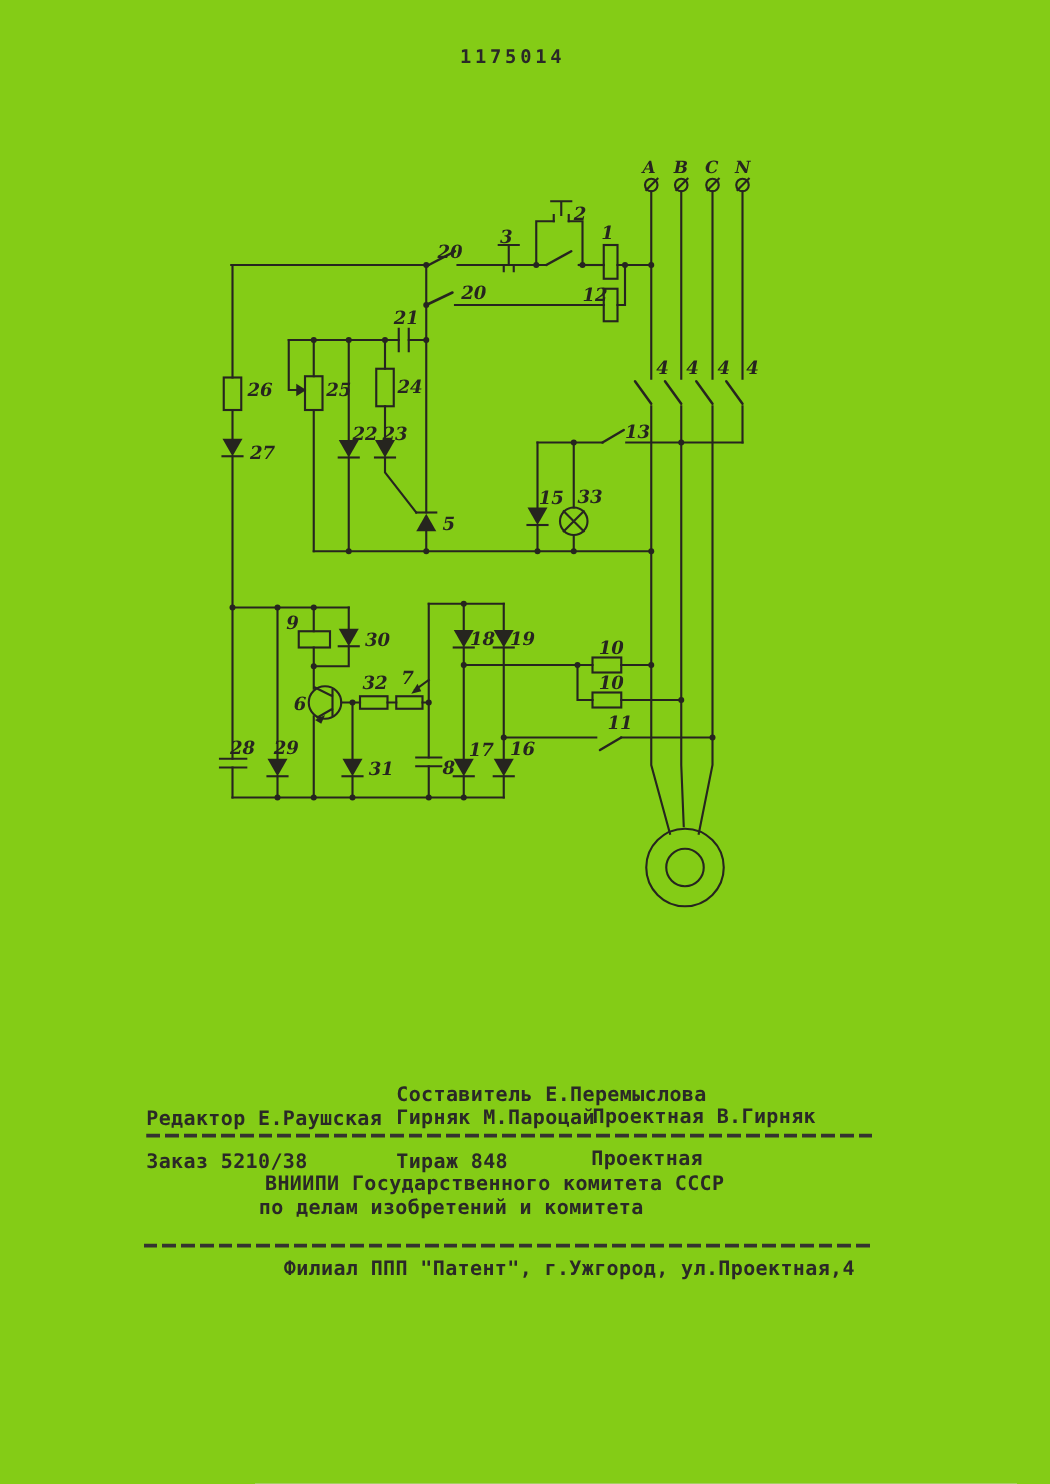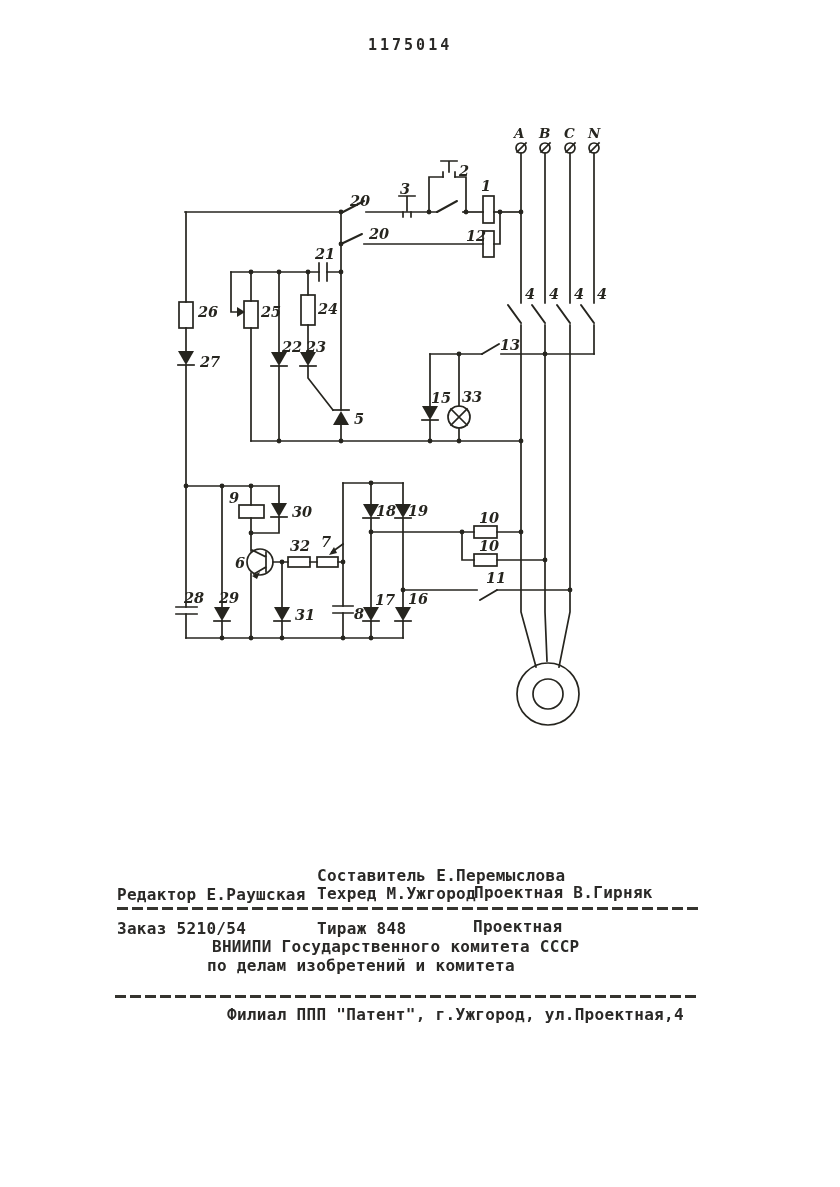--- a/index.html
+++ b/index.html
@@ -1,18 +1,18 @@
 <!DOCTYPE html>
 <html><head>
 <meta charset="utf-8">
 <style>
   html,body{margin:0;padding:0;background:#d8d6d2;}
   .page{
     position:relative;width:840px;height:1187px;margin:0 auto;
-    background:#ffffff;overflow:hidden;
+    background:#84cc16;overflow:hidden;
     font-family:"DejaVu Sans Mono",monospace;color:#232220;
   }
   .page-title{
     position:absolute;left:368px;top:36px;
     font-size:15px;font-weight:bold;letter-spacing:3px;color:#2a2927;
   }
   svg.circuit{position:absolute;left:0;top:0;}
   svg.circuit .w{stroke:#26251f;stroke-width:1.7;fill:none;stroke-linecap:square;}
   svg.circuit .blade{stroke:#26251f;stroke-width:2;fill:none;stroke-linecap:round;}
   svg.circuit .cmp{stroke:#26251f;stroke-width:1.7;fill:none;}
@@ -338,26 +338,26 @@
       <text x="219" y="603">29</text>
       <text x="295" y="620">31</text>
       <text x="354" y="619">8</text>
       <text x="375" y="605">17</text>
       <text x="408" y="604">16</text>
     </g>
   </svg>
 
   <div class="ft" style="left:317px;top:866px">Составитель Е.Перемыслова</div>
   <div class="ft" style="left:117px;top:885px">Редактор Е.Раушская</div>
-  <div class="ft" style="left:317px;top:884px">Техред М.Ужгород</div>
+  <div class="ft" style="left:317px;top:884px">Гирняк М.Пароцай</div>
   <div class="ft" style="left:474px;top:883px">Проектная В.Гирняк</div>
 
   <div class="sep" style="left:117px;top:907px;width:583px"></div>
 
-  <div class="ft" style="left:117px;top:919px">Заказ 5210/54</div>
+  <div class="ft" style="left:117px;top:919px">Заказ 5210/38</div>
   <div class="ft" style="left:317px;top:919px">Тираж 848</div>
   <div class="ft" style="left:473px;top:917px">Проектная</div>
   <div class="ft" style="left:212px;top:937px">ВНИИПИ Государственного комитета СССР</div>
   <div class="ft" style="left:207px;top:956px">по делам изобретений и комитета</div>
 
   <div class="sep" style="left:115px;top:995px;width:585px"></div>
 
   <div class="ft" style="left:227px;top:1005px">Филиал ППП "Патент", г.Ужгород, ул.Проектная,4</div>
 
 </div>

